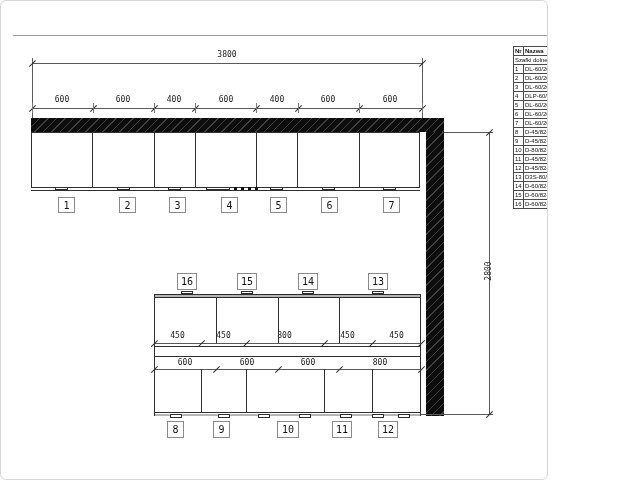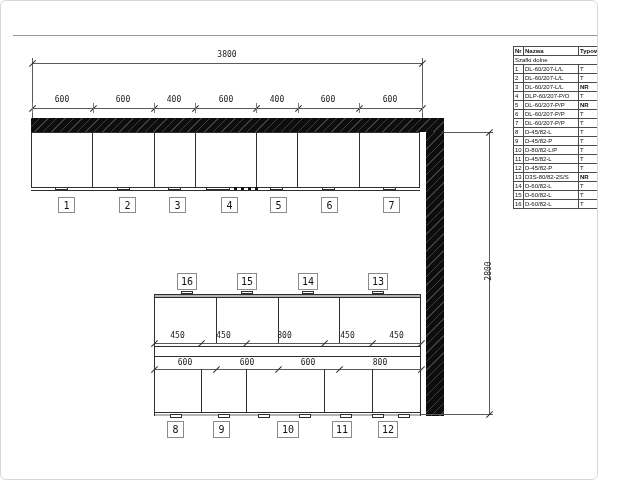--- a/index.html
+++ b/index.html
@@ -1,16 +1,16 @@
 <!DOCTYPE html>
 <html><head>
 <meta charset="utf-8">
 <style>
   html,body{margin:0;padding:0;background:#fff;}
-  .page{position:relative;width:598px;height:480px;background:#fff;border:1px solid #d7d7d7;
+  .page{position:relative;width:548px;height:480px;background:#fff;border:1px solid #d7d7d7;
         border-radius:6px;overflow:hidden;font-family:"Liberation Sans",sans-serif;box-sizing:border-box;}
   .abs{position:absolute;}
   .line{position:absolute;background:#2f2f2f;}
   .dimline{position:absolute;background:#5a5a5a;}
   .dimtext{position:absolute;font:8px "DejaVu Sans Mono",monospace;color:#222;text-align:center;line-height:9px;}
   .tick{position:absolute;width:9px;height:1px;background:#2f2f2f;transform:rotate(-45deg);}
   .stub{position:absolute;width:1px;height:10px;background:#7a7a7a;}
   .labelbox{position:absolute;border:1px solid #8a8a8a;background:#fff;display:flex;align-items:center;
             justify-content:center;font:10px "DejaVu Sans Mono",monospace;color:#111;box-sizing:border-box;}
   .outline{position:absolute;border:1px solid #2f2f2f;box-sizing:border-box;background:#fff;}

